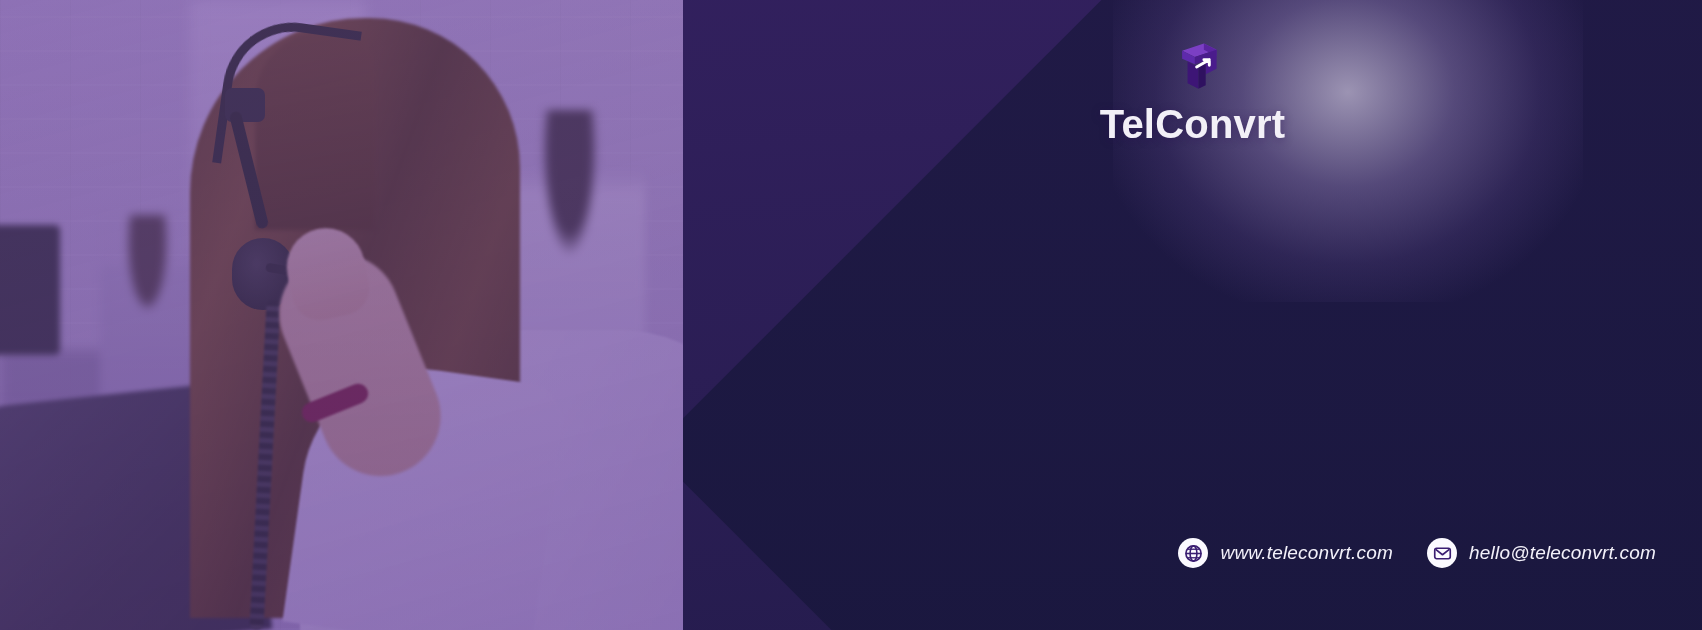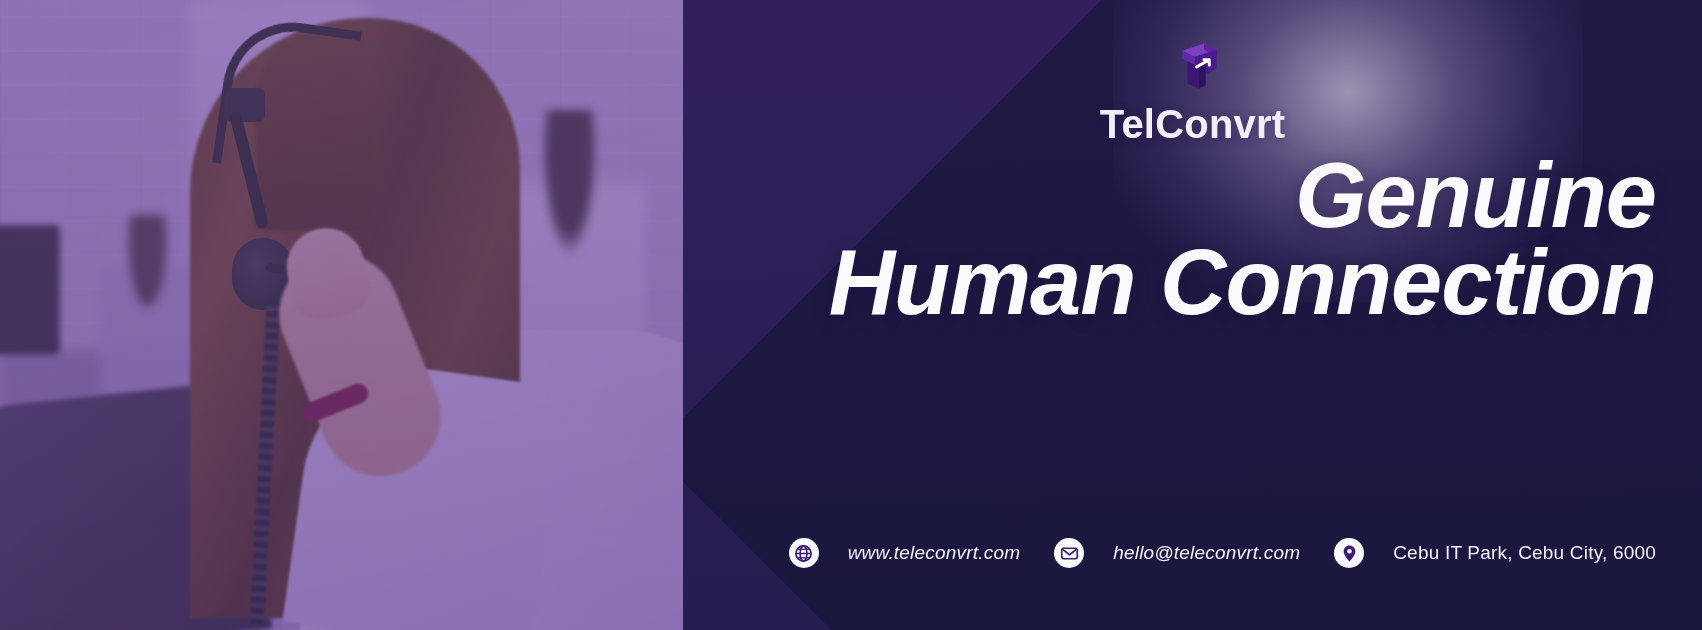--- a/index.html
+++ b/index.html
@@ -256,21 +256,21 @@
     text-shadow:0 4px 18px rgba(25,10,55,.30);
   }
   #headline .l2 { display:block; white-space:nowrap; }
 
   
   #contact-row {
     position:absolute; left:0; right:46px; bottom:62px;
     display:flex; justify-content:flex-end; align-items:center;
     gap:34px;
   }
-  .contact-item { display:flex; align-items:center; gap:29px; }
+  .contact-item { display:flex; align-items:center; gap:12px; }
   .contact-icon {
     width:30px; height:30px; border-radius:50%;
     background:#fbfaff;
     display:flex; align-items:center; justify-content:center;
     flex:0 0 auto;
   }
   .contact-icon svg { display:block; }
   .contact-text {
     color:#f3f1fa; font-size:19px; font-style:italic; letter-spacing:.2px;
     white-space:nowrap;
@@ -332,24 +332,20 @@
 
           <polygon points="26,26 38,32 38,56 26,50" fill="#3d1576"></polygon>
           <polygon points="38,32 46,28 46,52 38,56" fill="#2f1160"></polygon>
 
           <path d="M36 32 L50 24 M50 24 L44 24 M50 24 L50 30" stroke="#ffffff" stroke-width="3.2" stroke-linecap="round" fill="none"></path>
         </svg>
       </span>
       <div id="logo-wordmark">TelConvrt</div>
     </div>
 
-    <div id="headline">
-      <span class="l1">Genuine</span>
-      <span class="l2">Human Connection</span>
-    </div>
 
     <div id="contact-row">
 
       <div class="contact-item">
         <span class="contact-icon">
           <svg width="19" height="19" viewBox="0 0 24 24">
             <circle cx="12" cy="12" r="9.6" fill="none" stroke="#3a1d72" stroke-width="2.1"></circle>
             <ellipse cx="12" cy="12" rx="4.3" ry="9.6" fill="none" stroke="#3a1d72" stroke-width="2"></ellipse>
             <line x1="2.4" y1="12" x2="21.6" y2="12" stroke="#3a1d72" stroke-width="2"></line>
             <line x1="4" y1="6.6" x2="20" y2="6.6" stroke="#3a1d72" stroke-width="1.7"></line>
@@ -362,26 +358,17 @@
       <div class="contact-item">
         <span class="contact-icon">
           <svg width="19" height="19" viewBox="0 0 24 24">
             <rect x="2.2" y="5.4" width="19.6" height="13.2" rx="2.4" fill="none" stroke="#3a1d72" stroke-width="2.1"></rect>
             <path d="M3.4 6.8 L12 13.6 L20.6 6.8" fill="none" stroke="#3a1d72" stroke-width="2.1" stroke-linejoin="round"></path>
           </svg>
         </span>
         <span class="contact-text">hello@teleconvrt.com</span>
       </div>
 
-      <div class="contact-item">
-        <span class="contact-icon">
-          <svg width="19" height="19" viewBox="0 0 24 24">
-            <path d="M12 1.8c-4.1 0-7.4 3.3-7.4 7.4 0 5.4 7.4 13 7.4 13s7.4-7.6 7.4-13c0-4.1-3.3-7.4-7.4-7.4z" fill="#3a1d72"></path>
-            <circle cx="12" cy="9.2" r="2.9" fill="#fbfaff"></circle>
-          </svg>
-        </span>
-        <span class="contact-text plain">Cebu IT Park, Cebu City, 6000</span>
-      </div>
 
     </div>
 
   </div>
 </div>
 
 </body></html>

